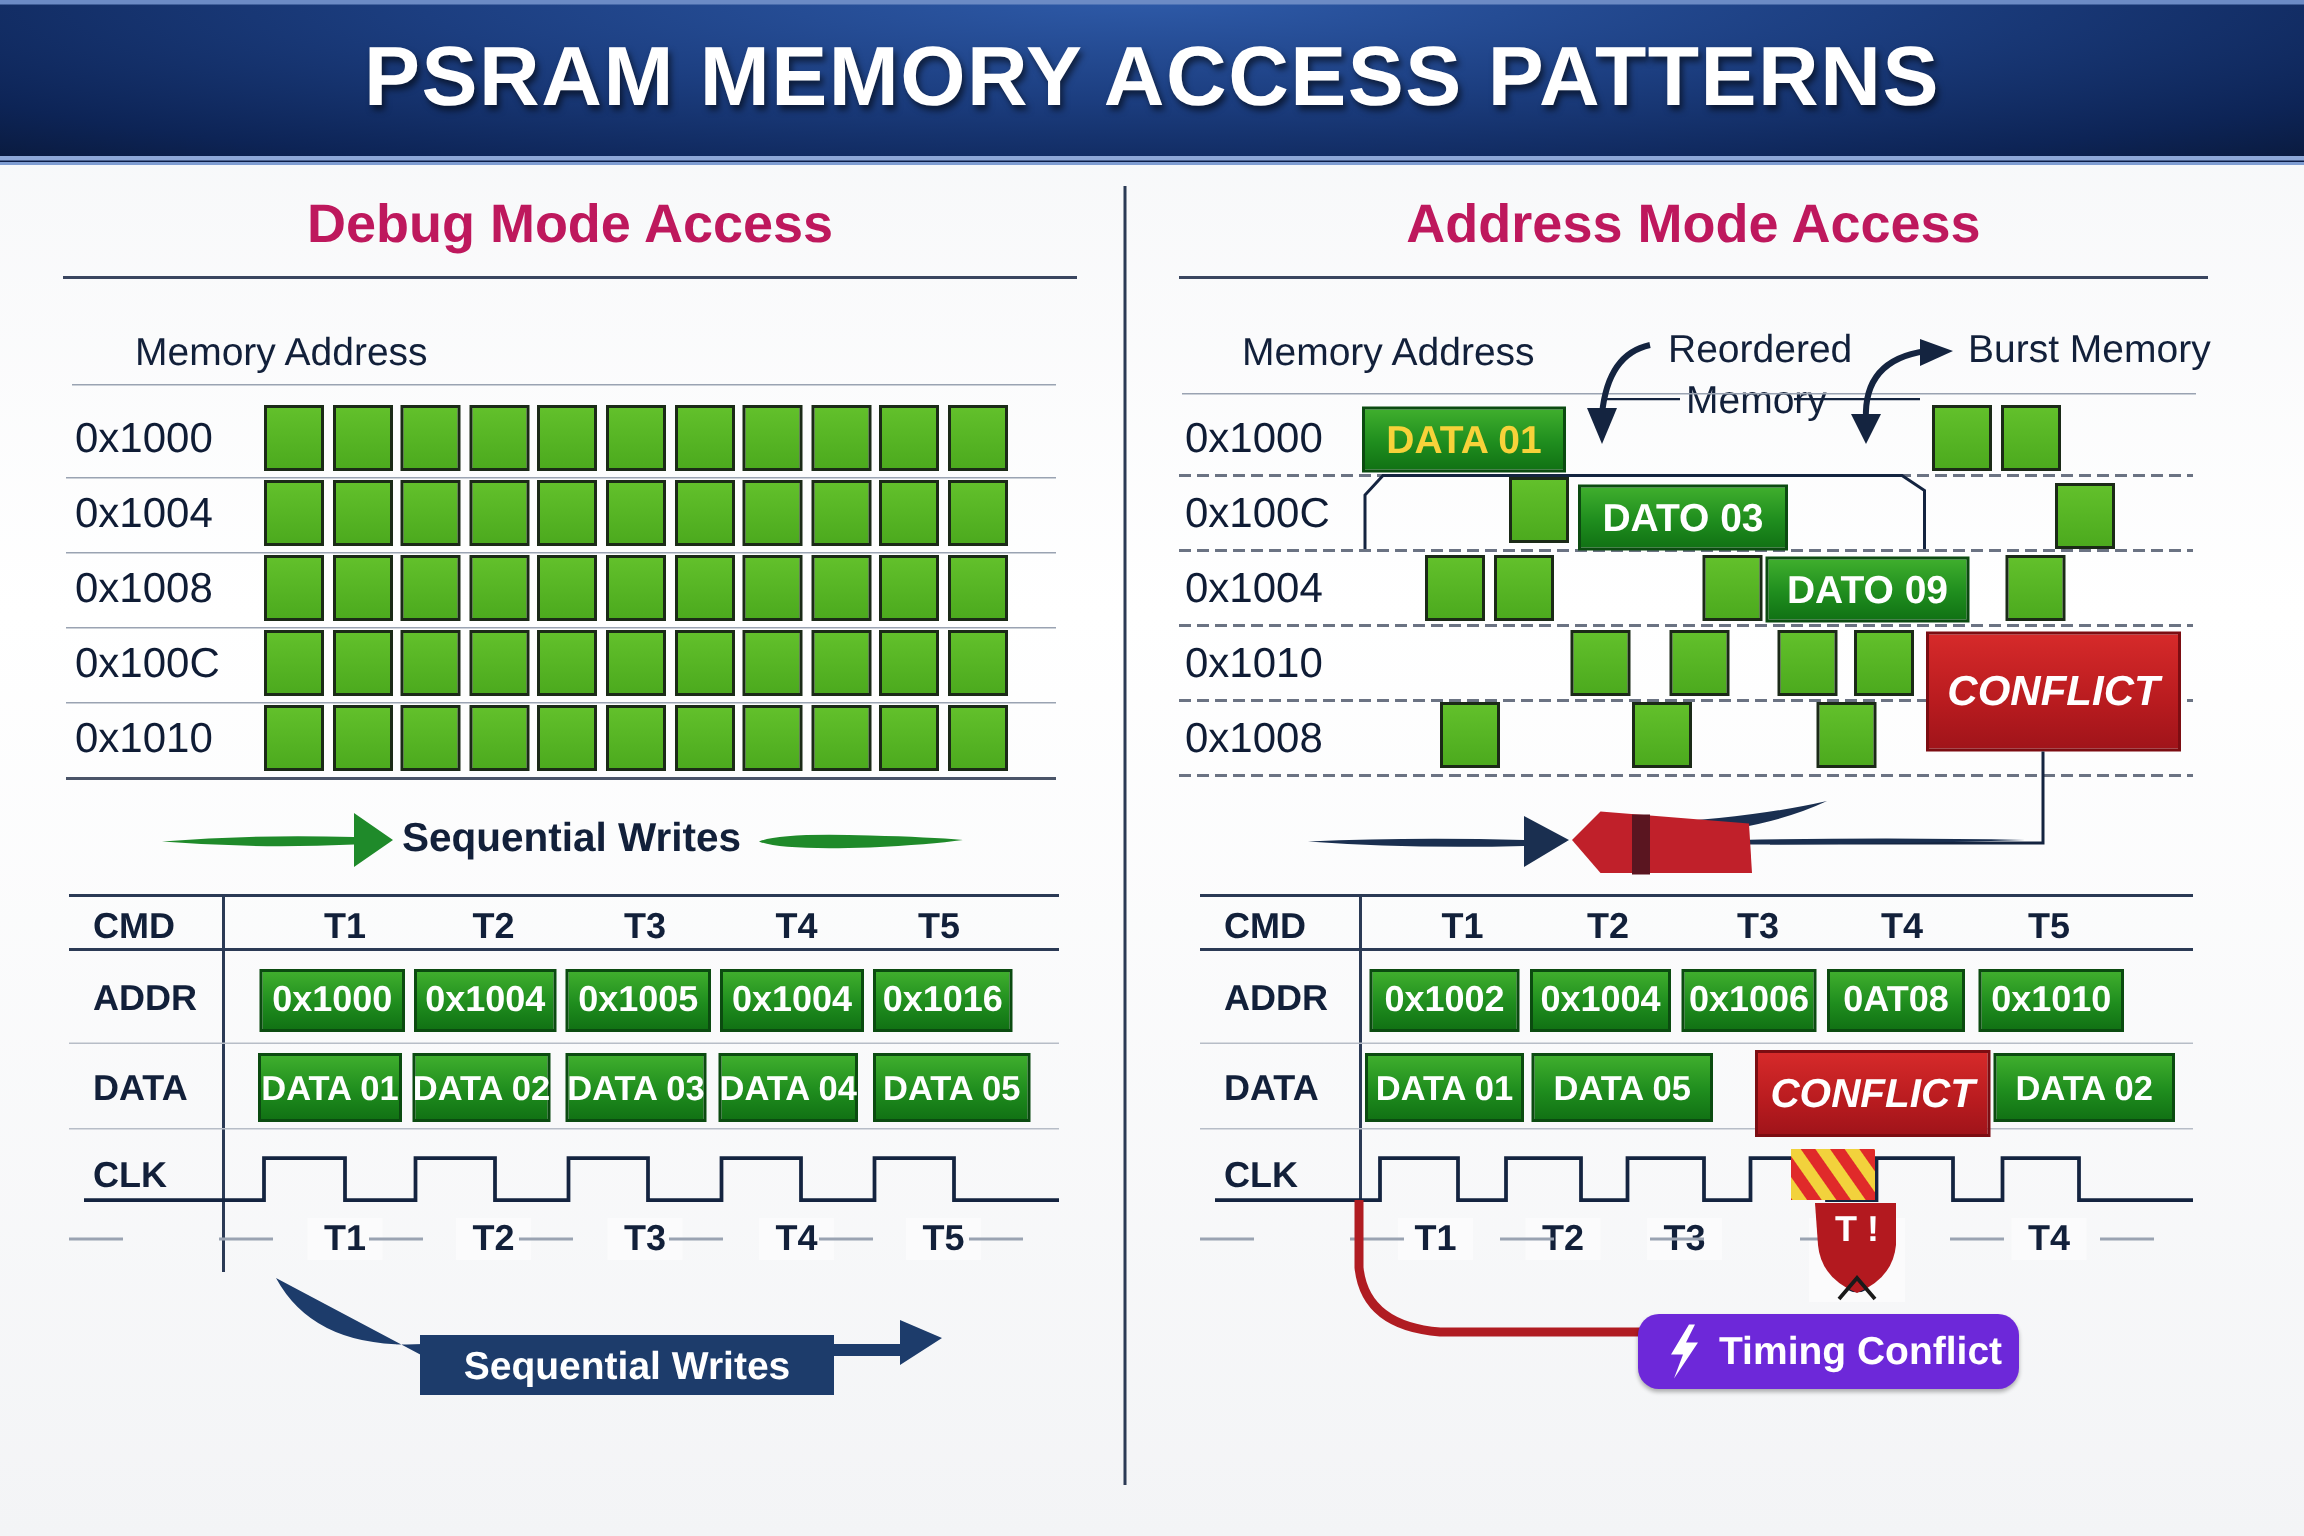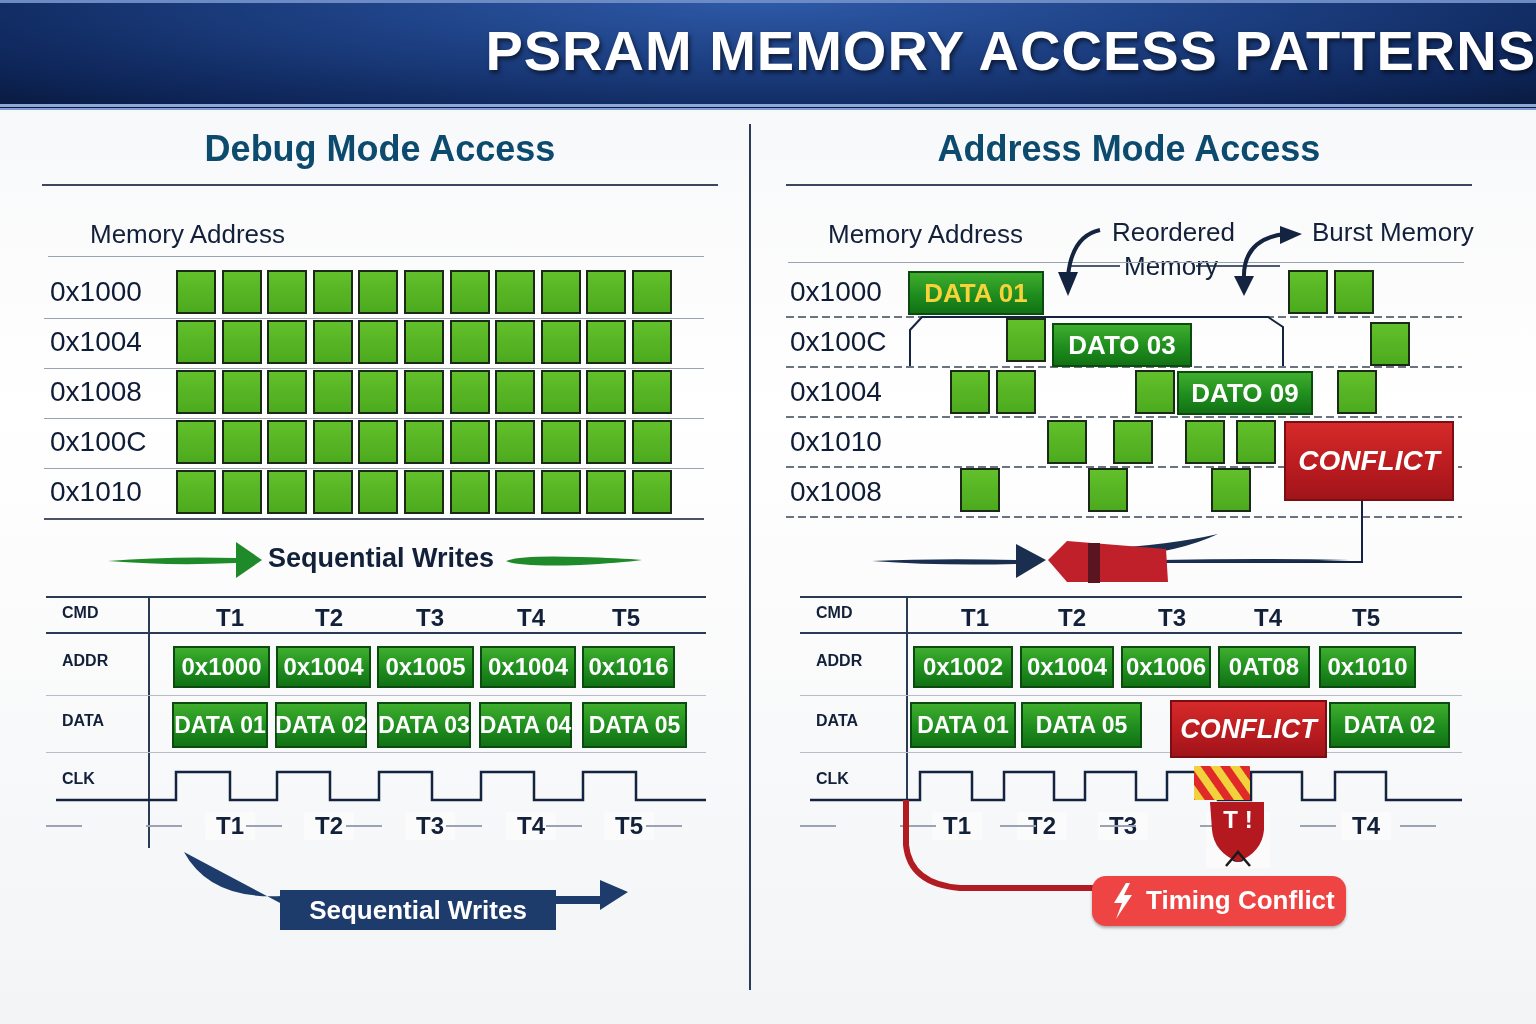--- a/index.html
+++ b/index.html
@@ -10,26 +10,26 @@
     color: #12203a;
   }
   .header {
     position: absolute; left: 0; top: 0; width: 1536px; height: 104px;
     background: radial-gradient(ellipse at 50% 0%, #2e5aa8 0%, #1c3e80 45%, #0d2456 85%, #0a1b40 100%);
     border-bottom: 4px solid #0b1d47;
     box-shadow: 0 3px 0 #6c8bc5 inset, 0 2px 0 #7f9dd2;
   }
   .header-rule { position:absolute; left:0; top:104px; width:1536px; height:3px; background:#8ea8d8; }
   .title {
-    position: absolute; left: 0; width: 1536px; top: 18px; text-align: right;
+    position: absolute; left: 0; width: 1536px; top: 18px; text-align: center;
     font-size: 56px; font-weight: bold; color: #ffffff; letter-spacing: 1px;
     text-shadow: 2px 3px 4px rgba(0,0,0,0.55);
   }
   .divider-v { position:absolute; left:749px; top:124px; width:2px; height:866px; background:#2b3a55; }
-  .panel-title { position:absolute; font-size:36px; font-weight:bold; color:#0c4a6e; text-align:center; }
+  .panel-title { position:absolute; font-size:36px; font-weight:bold; color:#be185d; text-align:center; }
   .panel-rule { position:absolute; height:2px; background:#3a4660; }
   .label { position:absolute; font-size:26px; color:#12203a; white-space:nowrap; }
   .addr { position:absolute; font-size:28px; color:#0f1c35; white-space:nowrap; }
   .hline { position:absolute; height:1px; background:#9aa3b2; }
   .hline.dash { background: repeating-linear-gradient(90deg,#6b7383 0 8px,transparent 8px 12px); height:2px; }
   .cell {
     position:absolute; width:40px; height:44px; box-sizing:border-box;
     background: linear-gradient(180deg,#62c02b 0%,#4caa1e 100%);
     border:2px solid #1b2a17;
   }
@@ -37,21 +37,21 @@
     position:absolute; box-sizing:border-box; display:flex; align-items:center; justify-content:center;
     font-weight:bold; color:#fff; font-size:24px; white-space:nowrap;
     background: linear-gradient(180deg,#3fae2d 0%,#1f8d1e 55%,#117214 100%);
     border:2px solid #0b4b10;
   }
   .tag.yellow { color:#f7d23a; }
   .tag.red {
     background: linear-gradient(180deg,#d62a2a 0%,#b81b1f 60%,#a0141a 100%);
     border:2px solid #7c0d12; font-size:28px;font-style:italic;
   }
-  .tl-label { position:absolute; font-size:16px; font-weight:bold; color:#12203a; }
+  .tl-label { position:absolute; font-size:24px; font-weight:bold; color:#12203a; }
   .tl-head { position:absolute; font-size:24px; font-weight:bold; color:#12203a; text-align:center; width:60px; }
   .tl-rule { position:absolute; height:2px; background:#2b3a55; }
   .tl-vrule { position:absolute; width:2px; background:#2b3a55; }
   .mini-tick { position:absolute; font-size:24px; font-weight:bold; color:#12203a; width:50px; text-align:center; }
   svg.overlay { position:absolute; left:0; top:0; }
   .banner {
     position:absolute; display:flex; align-items:center; justify-content:center;
     font-weight:bold; color:#fff; font-size:26px;
   }
 </style>
@@ -299,19 +299,19 @@
     </pattern>
   </defs>
   <rect x="1194" y="766" width="56" height="34" fill="url(#haz)"></rect>
 
   <path d="M1210 802 L1264 802 L1264 830 Q1262 852 1238 862 Q1214 852 1212 830 Z" fill="#b3191f"></path>
   <path d="M1226 866 L1238 852 L1250 866" fill="none" stroke="#1a1a1a" stroke-width="2.5"></path>
 </svg>
 
 <div class="banner" style="left:280px; top:890px; width:276px; height:40px; background:#1d3c6b;">Sequential Writes</div>
 
-<div style="position:absolute; left:1092px; top:876px; width:254px; height:50px; background:#ef4444; border-radius:14px; box-shadow:0 2px 3px rgba(0,0,0,0.3);">
+<div style="position:absolute; left:1092px; top:876px; width:254px; height:50px; background:#6d28d9; border-radius:14px; box-shadow:0 2px 3px rgba(0,0,0,0.3);">
   <svg width="30" height="40" style="position:absolute; left:16px; top:5px;">
     <path d="M18 2 L6 22 L14 22 L8 38 L24 14 L16 14 L22 2 Z" fill="#fff"></path>
   </svg>
   <span style="position:absolute; left:54px; top:9px; color:#fff; font-weight:bold; font-size:26px; white-space:nowrap;">Timing Conflict</span>
 </div>
 <div style="position:absolute; left:1215px; top:806px; width:46px; text-align:center; color:#fff; font-weight:bold; font-size:24px;">T !</div>
 
 </body></html>

